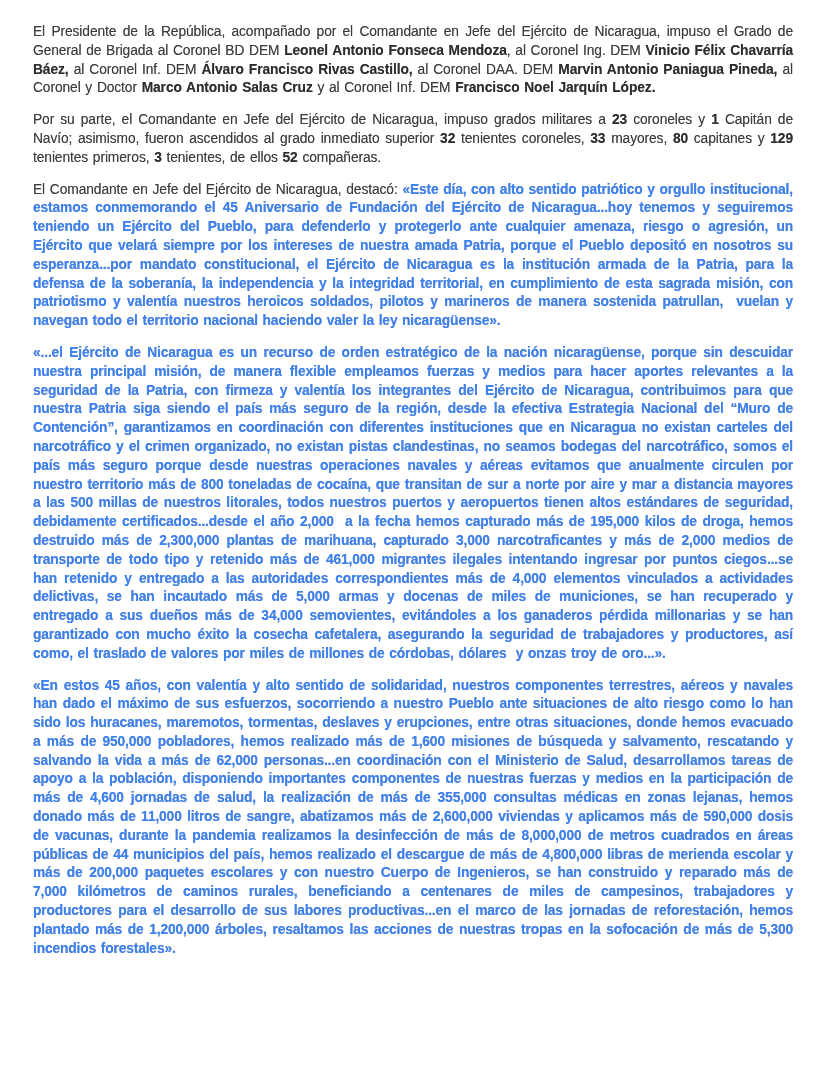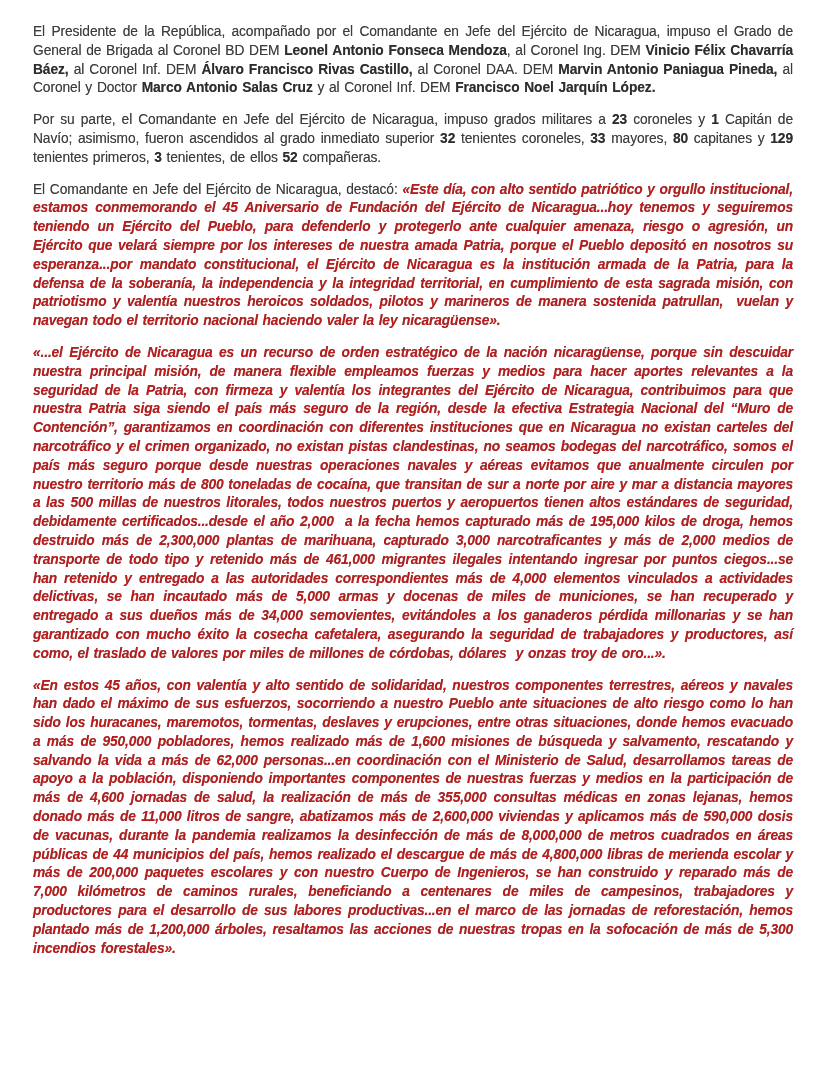--- a/index.html
+++ b/index.html
@@ -33,22 +33,21 @@
   .run.regular { font-weight: 400; font-style: normal; }
 
   .run.bold {
     font-weight: 700;
     font-style: normal;
     color: #2d2d2d;
   }
 
   .run.bolditalic {
     font-weight: 700;
-    font-style: italic;
-    color: #b91c1c;
+    color: #3b82f6;
     letter-spacing: -0.15px;
   }
 </style>
 </head>
 <body>
 
 <main class="page">
   <p class="para"><span class="run regular">El Presidente de la República, acompañado por el Comandante en Jefe del Ejército de Nicaragua, impuso el Grado de General de Brigada al Coronel BD DEM </span><span class="run bold">Leonel Antonio Fonseca Mendoza</span><span class="run regular">, al Coronel Ing. DEM </span><span class="run bold">Vinicio Félix Chavarría Báez,</span><span class="run regular"> al Coronel Inf. DEM </span><span class="run bold">Álvaro Francisco Rivas Castillo,</span><span class="run regular"> al Coronel DAA. DEM </span><span class="run bold">Marvin Antonio Paniagua Pineda,</span><span class="run regular"> al Coronel y Doctor </span><span class="run bold">Marco Antonio Salas Cruz</span><span class="run regular"> y al Coronel Inf. DEM </span><span class="run bold">Francisco Noel Jarquín López.</span></p>
   <p class="para"><span class="run regular">Por su parte, el Comandante en Jefe del Ejército de Nicaragua, impuso grados militares a </span><span class="run bold">23</span><span class="run regular"> coroneles y </span><span class="run bold">1</span><span class="run regular"> Capitán de Navío; asimismo, fueron ascendidos al grado inmediato superior </span><span class="run bold">32</span><span class="run regular"> tenientes coroneles, </span><span class="run bold">33</span><span class="run regular"> mayores, </span><span class="run bold">80</span><span class="run regular"> capitanes y </span><span class="run bold">129</span><span class="run regular"> tenientes primeros, </span><span class="run bold">3</span><span class="run regular"> tenientes, de ellos </span><span class="run bold">52</span><span class="run regular"> compañeras.</span></p>
   <p class="para"><span class="run regular">El Comandante en Jefe del Ejército de Nicaragua, destacó: </span><span class="run bolditalic">«Este día, con alto sentido patriótico y orgullo institucional, estamos conmemorando el 45 Aniversario de Fundación del Ejército de Nicaragua...hoy tenemos y seguiremos teniendo un Ejército del Pueblo, para defenderlo y protegerlo ante cualquier amenaza, riesgo o agresión, un Ejército que velará siempre por los intereses de nuestra amada Patria, porque el Pueblo depositó en nosotros su esperanza...por mandato constitucional, el Ejército de Nicaragua es la institución armada de la Patria, para la defensa de la soberanía, la independencia y la integridad territorial, en cumplimiento de esta sagrada misión, con patriotismo y valentía nuestros heroicos soldados, pilotos y marineros de manera sostenida patrullan,&nbsp; vuelan y navegan todo el territorio nacional haciendo valer la ley nicaragüense».</span></p>

